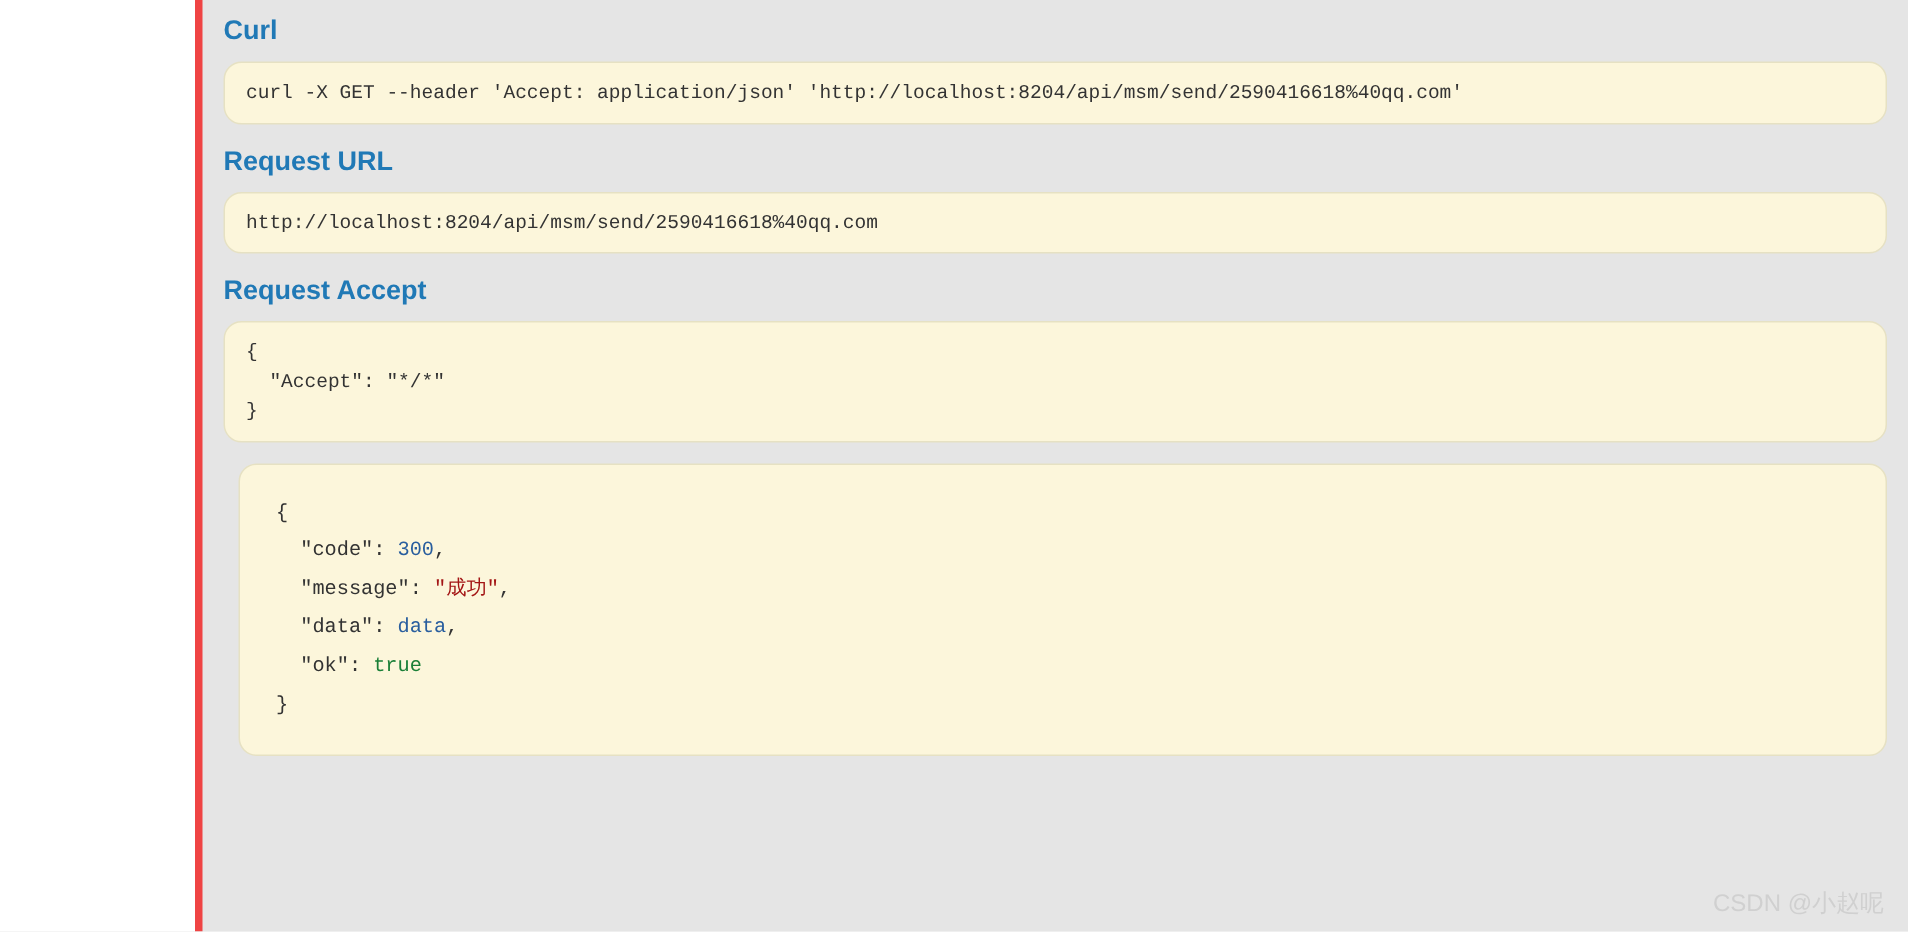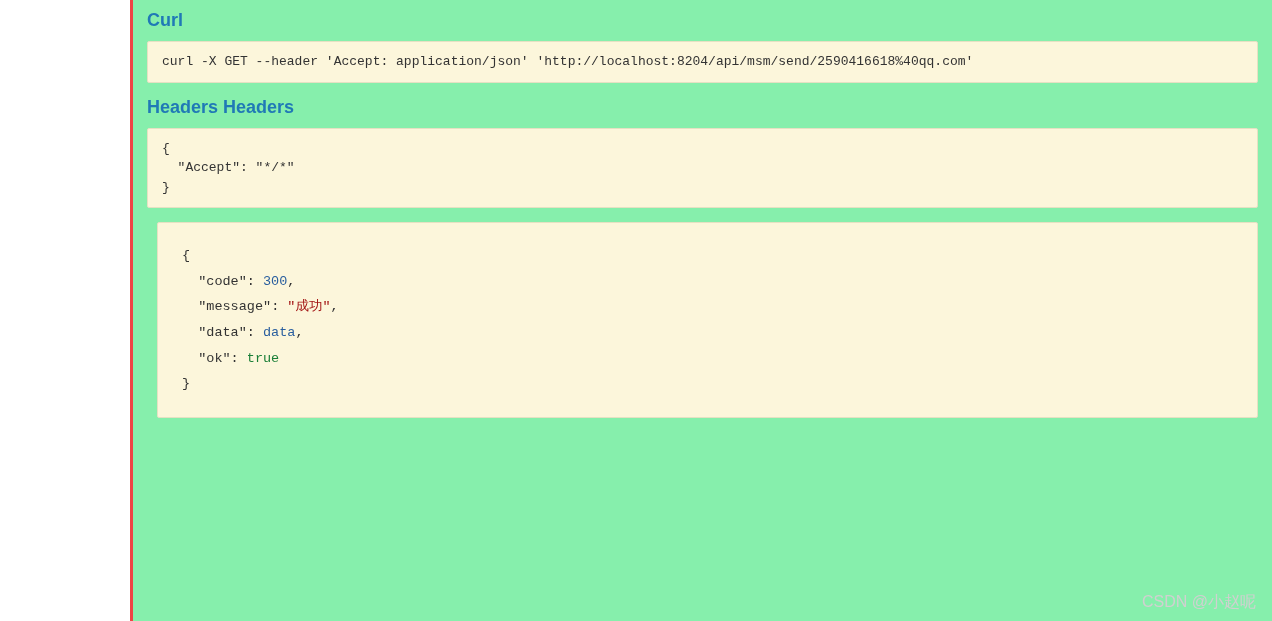--- a/index.html
+++ b/index.html
@@ -14,37 +14,37 @@
     display: flex;
     height: 100%;
   }
   .left-gutter {
     width: 130px;
     background: #ffffff;
     flex-shrink: 0;
   }
   .content {
     flex: 1;
-    background: #86efac;
-    border-left: 3px solid #ef4444;
+    background: #e5e5e5;
+    border-left: 5px solid #ef4444;
     padding: 0 0 0 0;
   }
   .section {
     padding: 10px 14px 4px 14px;
   }
   .section h4 {
     color: #2079b6;
     font-weight: 600;
     font-size: 18px;
     margin-bottom: 10px;
   }
   .code-block {
     background: #fcf6db;
     border: 1px solid #e6e1c3;
-    border-radius: 2px;
+    border-radius: 12px;
     padding: 10px 14px;
     font-family: Consolas, "Courier New", monospace;
     font-size: 13px;
     color: #333;
     white-space: pre;
     overflow-x: auto;
     line-height: 1.5;
   }
   .code-block.large {
     padding: 20px 24px;
@@ -72,23 +72,27 @@
 
 <div class="page">
   <div class="left-gutter"></div>
   <div class="content">
 
     <div class="section">
       <h4>Curl</h4>
       <pre class="code-block">curl -X GET --header 'Accept: application/json' 'http://localhost:8204/api/msm/send/2590416618%40qq.com'</pre>
     </div>
 
+    <div class="section">
+      <h4>Request URL</h4>
+      <pre class="code-block">http://localhost:8204/api/msm/send/2590416618%40qq.com</pre>
+    </div>
 
     <div class="section">
-      <h4>Headers Headers</h4>
+      <h4>Request Accept</h4>
       <pre class="code-block">{
   "Accept": "*/*"
 }</pre>
     </div>
 
     <div class="section">
       <pre class="code-block large" id="response-body-block">{
   <span class="json-key">"code"</span>: <span class="json-num">300</span>,
   <span class="json-key">"message"</span>: <span class="json-str">"成功"</span>,
   <span class="json-key">"data"</span>: <span class="json-null">data</span>,

